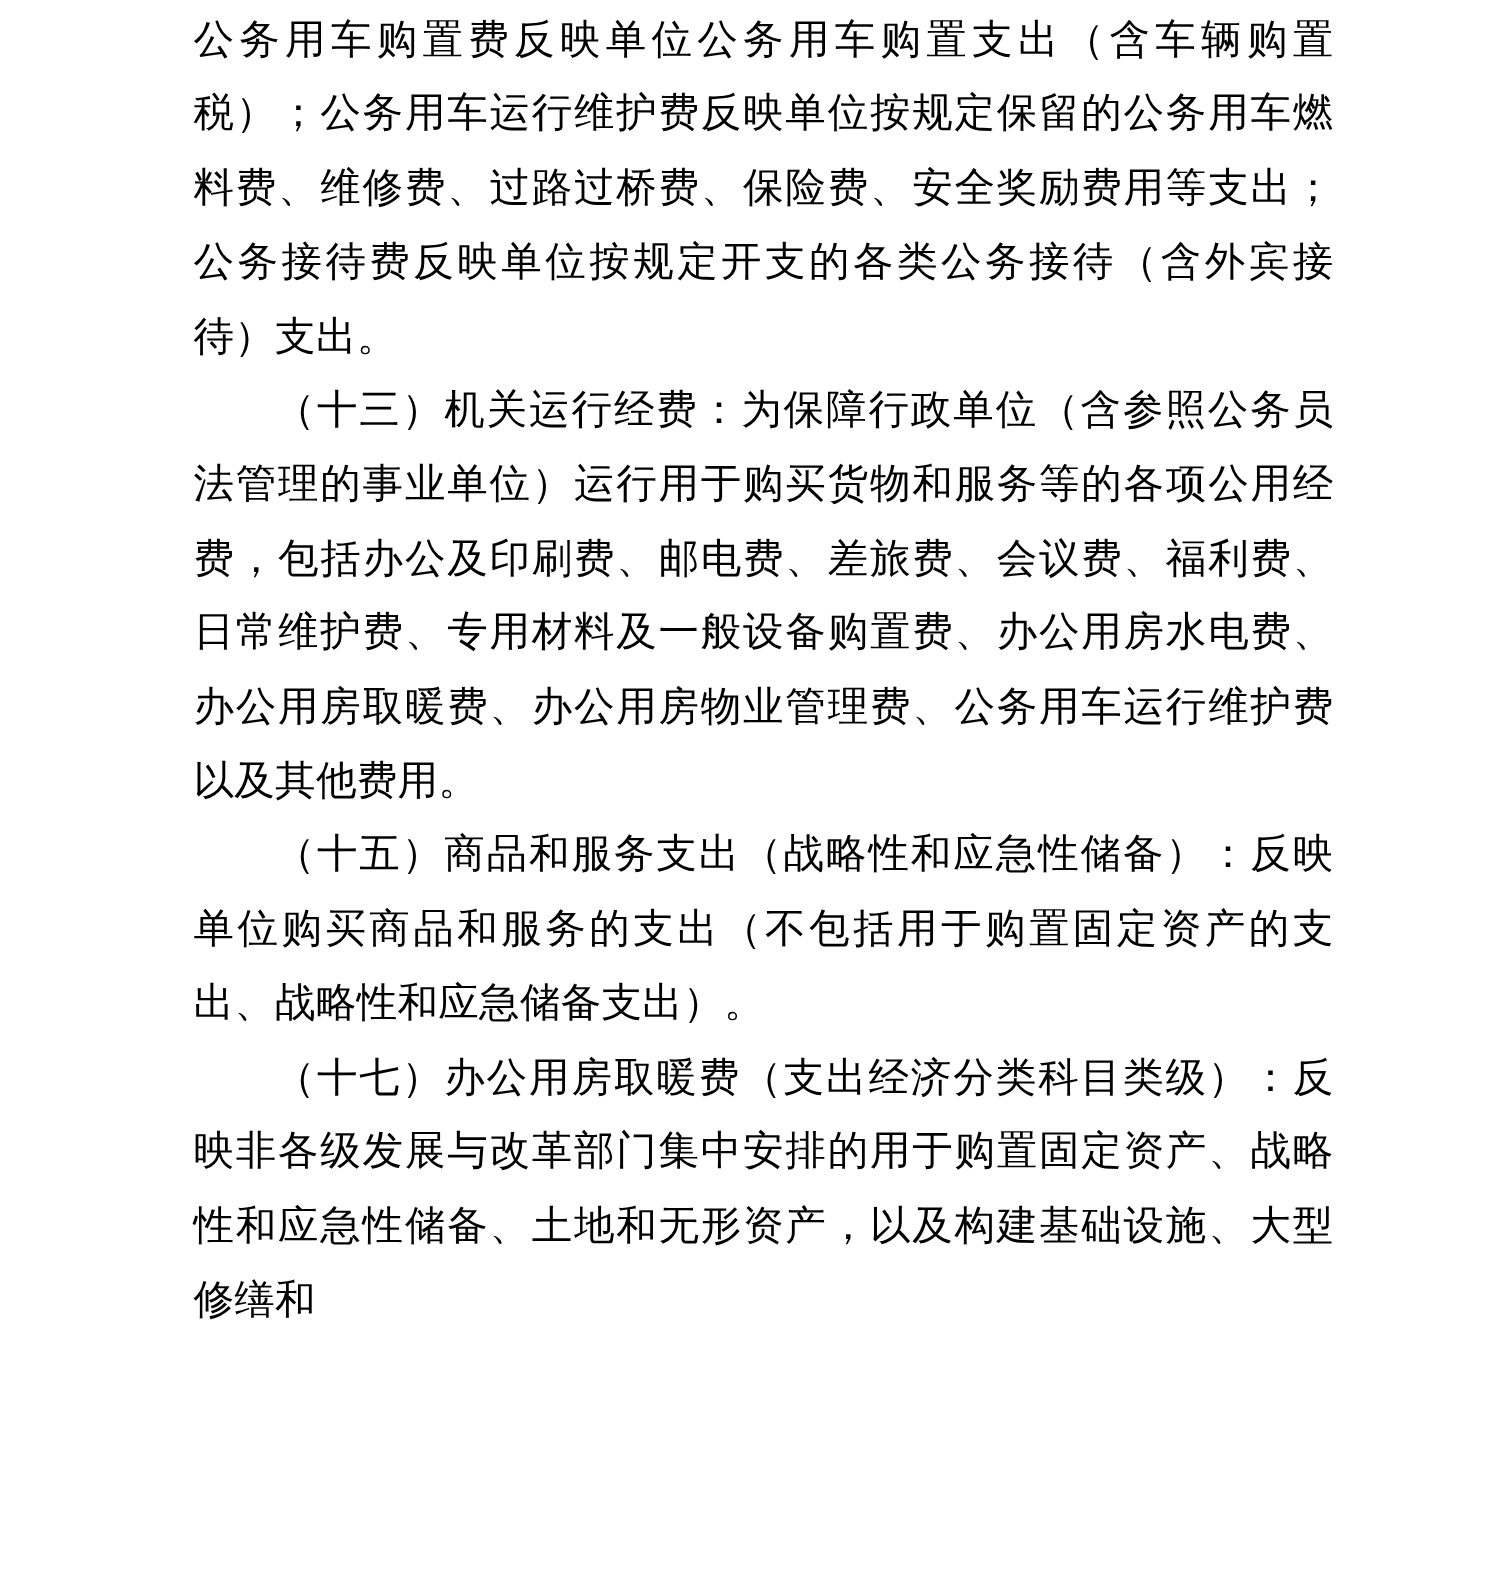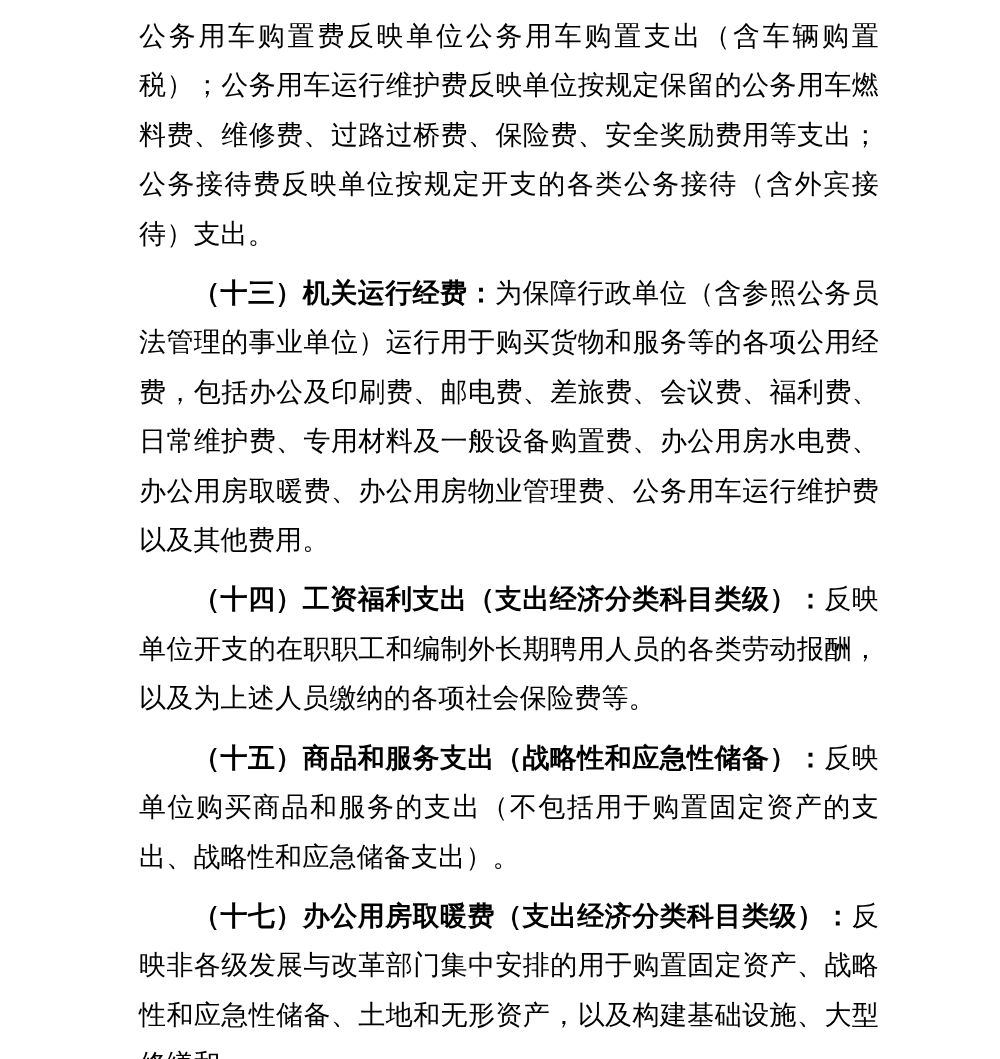--- a/index.html
+++ b/index.html
@@ -20,35 +20,34 @@
     top: 2px;
     width: 760px;
     color: #000000;
     font-family: "Liberation Serif", serif;
     font-size: 27px;
     line-height: 49.4px;
     text-align: justify;
     letter-spacing: 0.2px;
   }
   .para {
-    margin: 10px;
+    margin: 0;
     padding: 0;
     text-indent: 0;
   }
   .para.indent {
     text-indent: 2em;
   }
   .para b {
-    font-weight: bold;
+    font-weight: normal;
   }
 </style>
 </head>
 <body>
 
 <div class="page">
   <div class="doc-text">
       <p class="para"><span>公务用车购置费反映单位公务用车购置支出（含车辆购置税）；公务用车运行维护费反映单位按规定保留的公务用车燃料费、维修费、过路过桥费、保险费、安全奖励费用等支出；公务接待费反映单位按规定开支的各类公务接待（含外宾接待）支出。</span></p>
       <p class="para indent"><b>（十三）机关运行经费：</b><span>为保障行政单位（含参照公务员法管理的事业单位）运行用于购买货物和服务等的各项公用经费，包括办公及印刷费、邮电费、差旅费、会议费、福利费、日常维护费、专用材料及一般设备购置费、办公用房水电费、办公用房取暖费、办公用房物业管理费、公务用车运行维护费以及其他费用。</span></p>
-      <p class="para indent"><b>（十四）工资福利支出（支出经济分类科目类级）：</b><span>反映单位开支的在职职工和编制外长期聘用人员的各类劳动报酬，以及为上述人员缴纳的各项社会保险费等。</span></p>
       <p class="para indent"><b>（十五）商品和服务支出（战略性和应急性储备）：</b><span>反映单位购买商品和服务的支出（不包括用于购置固定资产的支出、战略性和应急储备支出）。</span></p>
       <p class="para indent"><b>（十七）办公用房取暖费（支出经济分类科目类级）：</b><span>反映非各级发展与改革部门集中安排的用于购置固定资产、战略性和应急性储备、土地和无形资产，以及构建基础设施、大型修缮和</span></p>
     </div>
 </div>
 
 </body></html>

